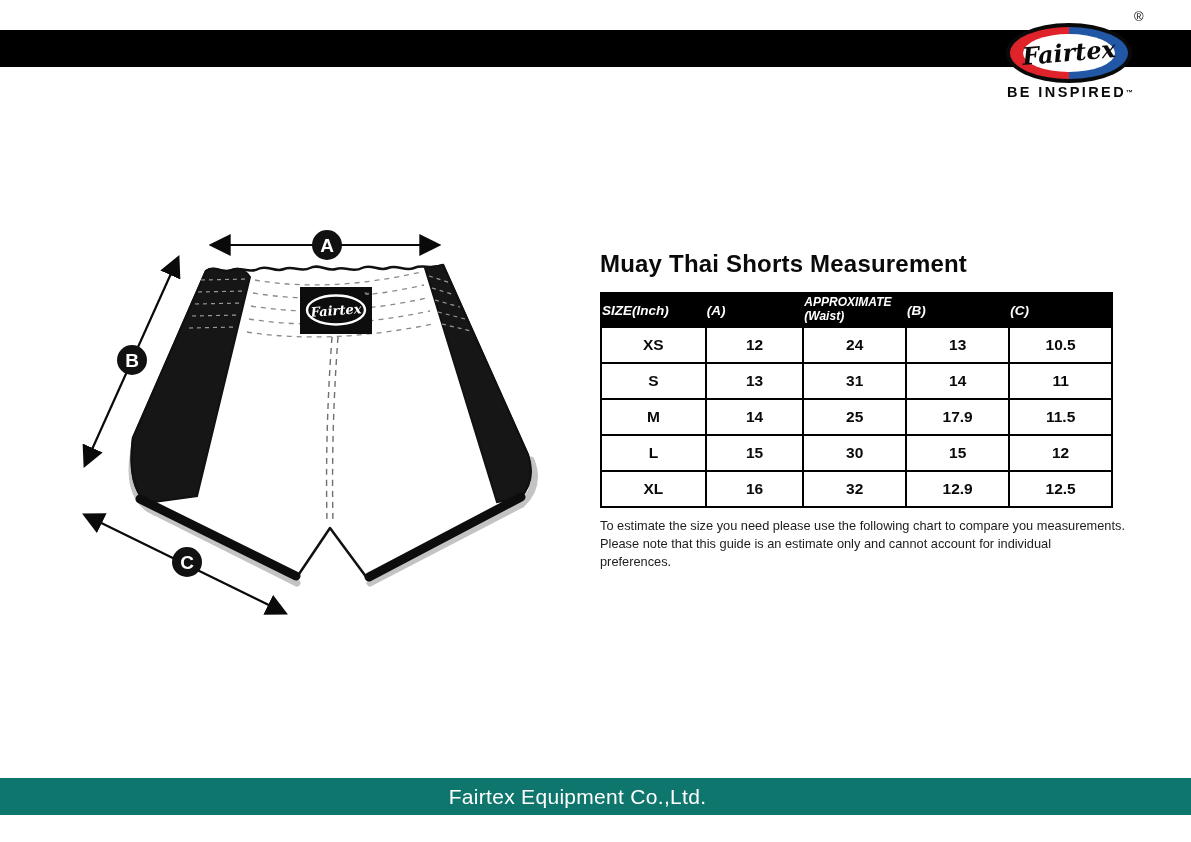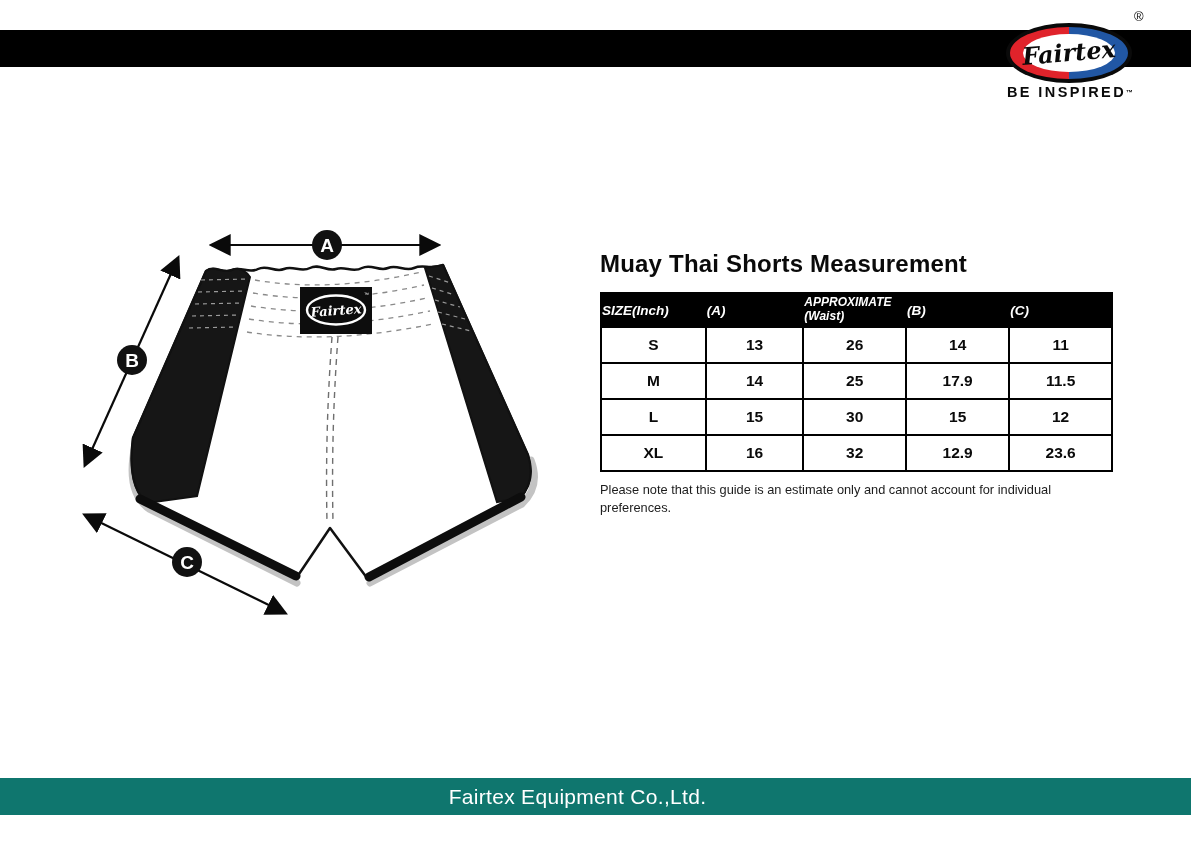--- a/index.html
+++ b/index.html
@@ -176,23 +176,30 @@
             <th>SIZE(Inch)</th>
             <th>(A)</th>
             <th class="small">APPROXIMATE
 (Waist)</th>
             <th>(B)</th>
             <th>(C)</th>
           </tr>
       </thead>
       <tbody>
           <tr>
+            <td>XS</td>
+            <td>12</td>
+            <td>24</td>
+            <td>13</td>
+            <td>10.5</td>
+          </tr>
+          <tr>
             <td>S</td>
             <td>13</td>
-            <td>26</td>
+            <td>31</td>
             <td>14</td>
             <td>11</td>
           </tr>
           <tr>
             <td>M</td>
             <td>14</td>
             <td>25</td>
             <td>17.9</td>
             <td>11.5</td>
           </tr>
@@ -201,25 +208,26 @@
             <td>15</td>
             <td>30</td>
             <td>15</td>
             <td>12</td>
           </tr>
           <tr>
             <td>XL</td>
             <td>16</td>
             <td>32</td>
             <td>12.9</td>
-            <td>23.6</td>
+            <td>12.5</td>
           </tr>
         </tbody>
     </table>
     <div class="notes">
+      <div>To estimate the size you need please use the following chart to compare you measurements.</div>
       <div>Please note that this guide is an estimate only and cannot account for individual preferences.</div>
     </div>
   </div>
 
   <div class="bottombar">
     <span class="company">Fairtex Equipment Co.,Ltd.</span>
   </div>
 
 </div>
 

